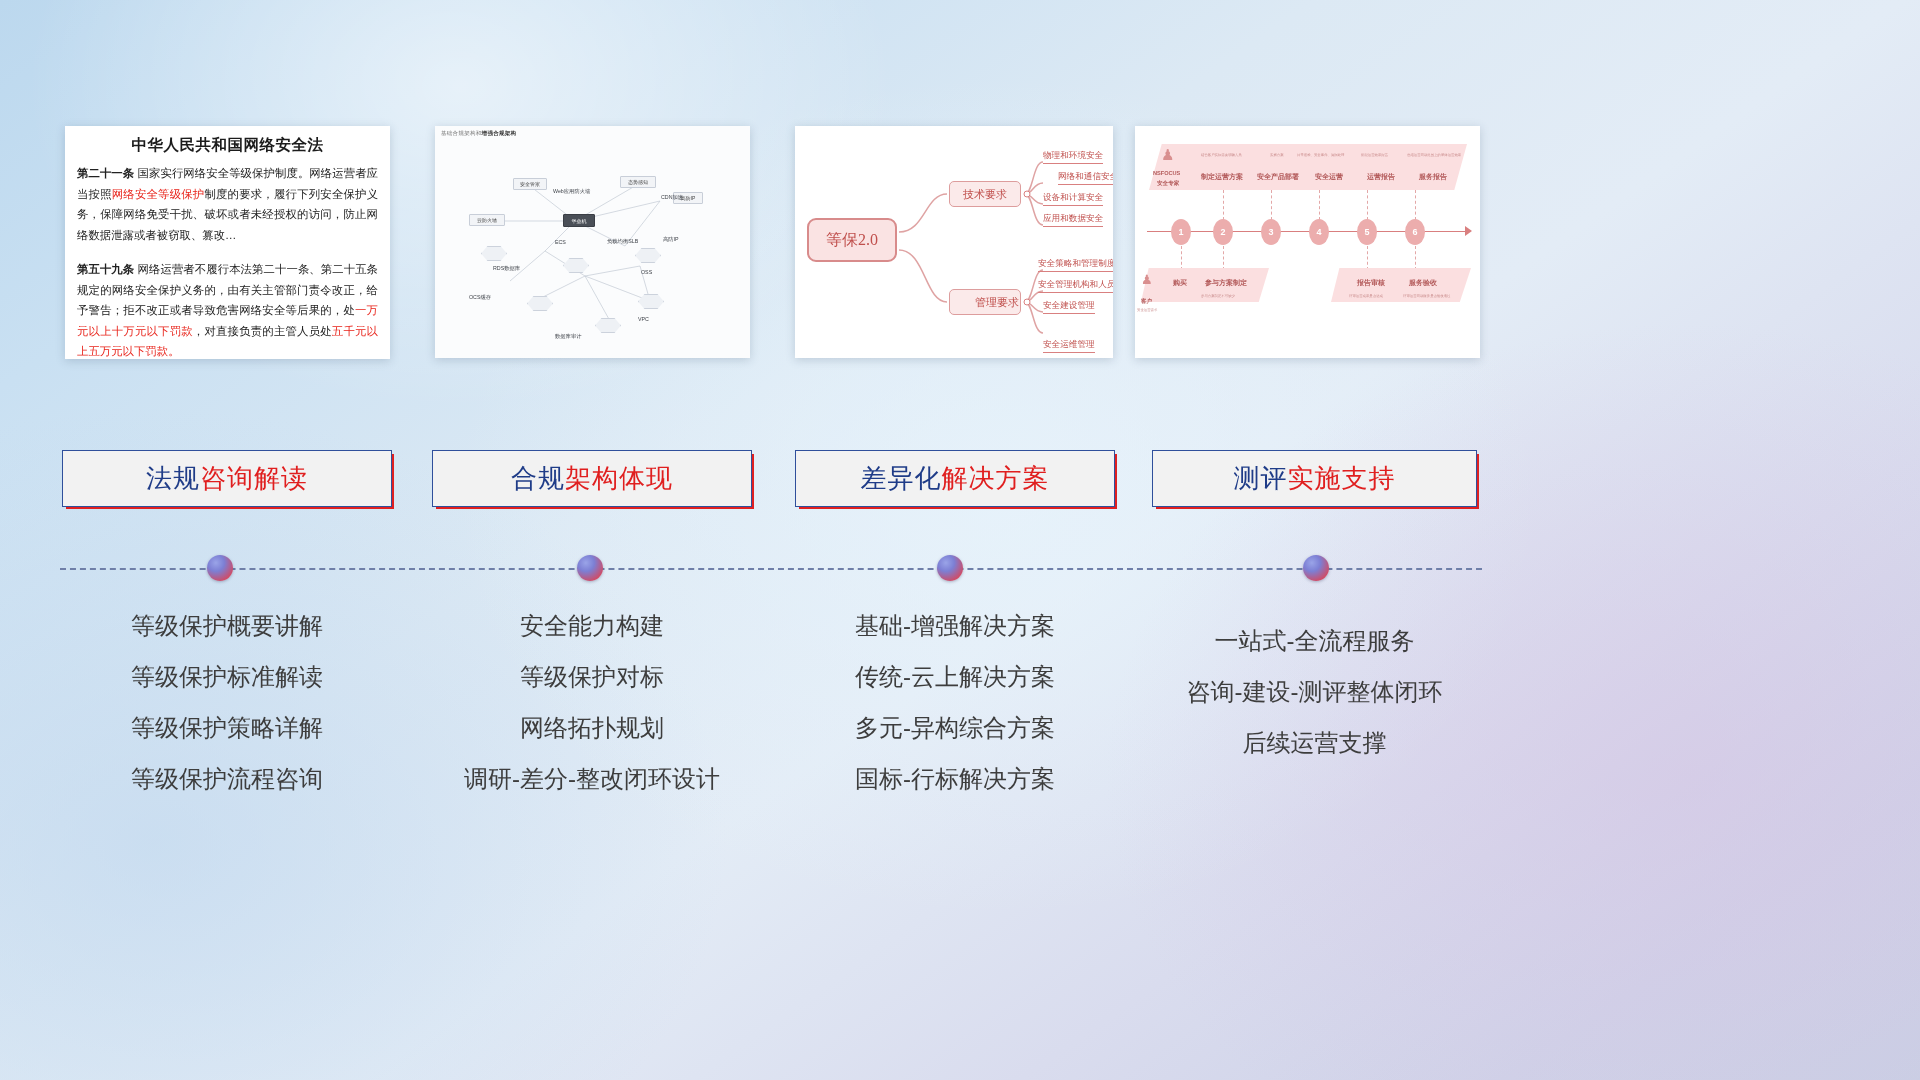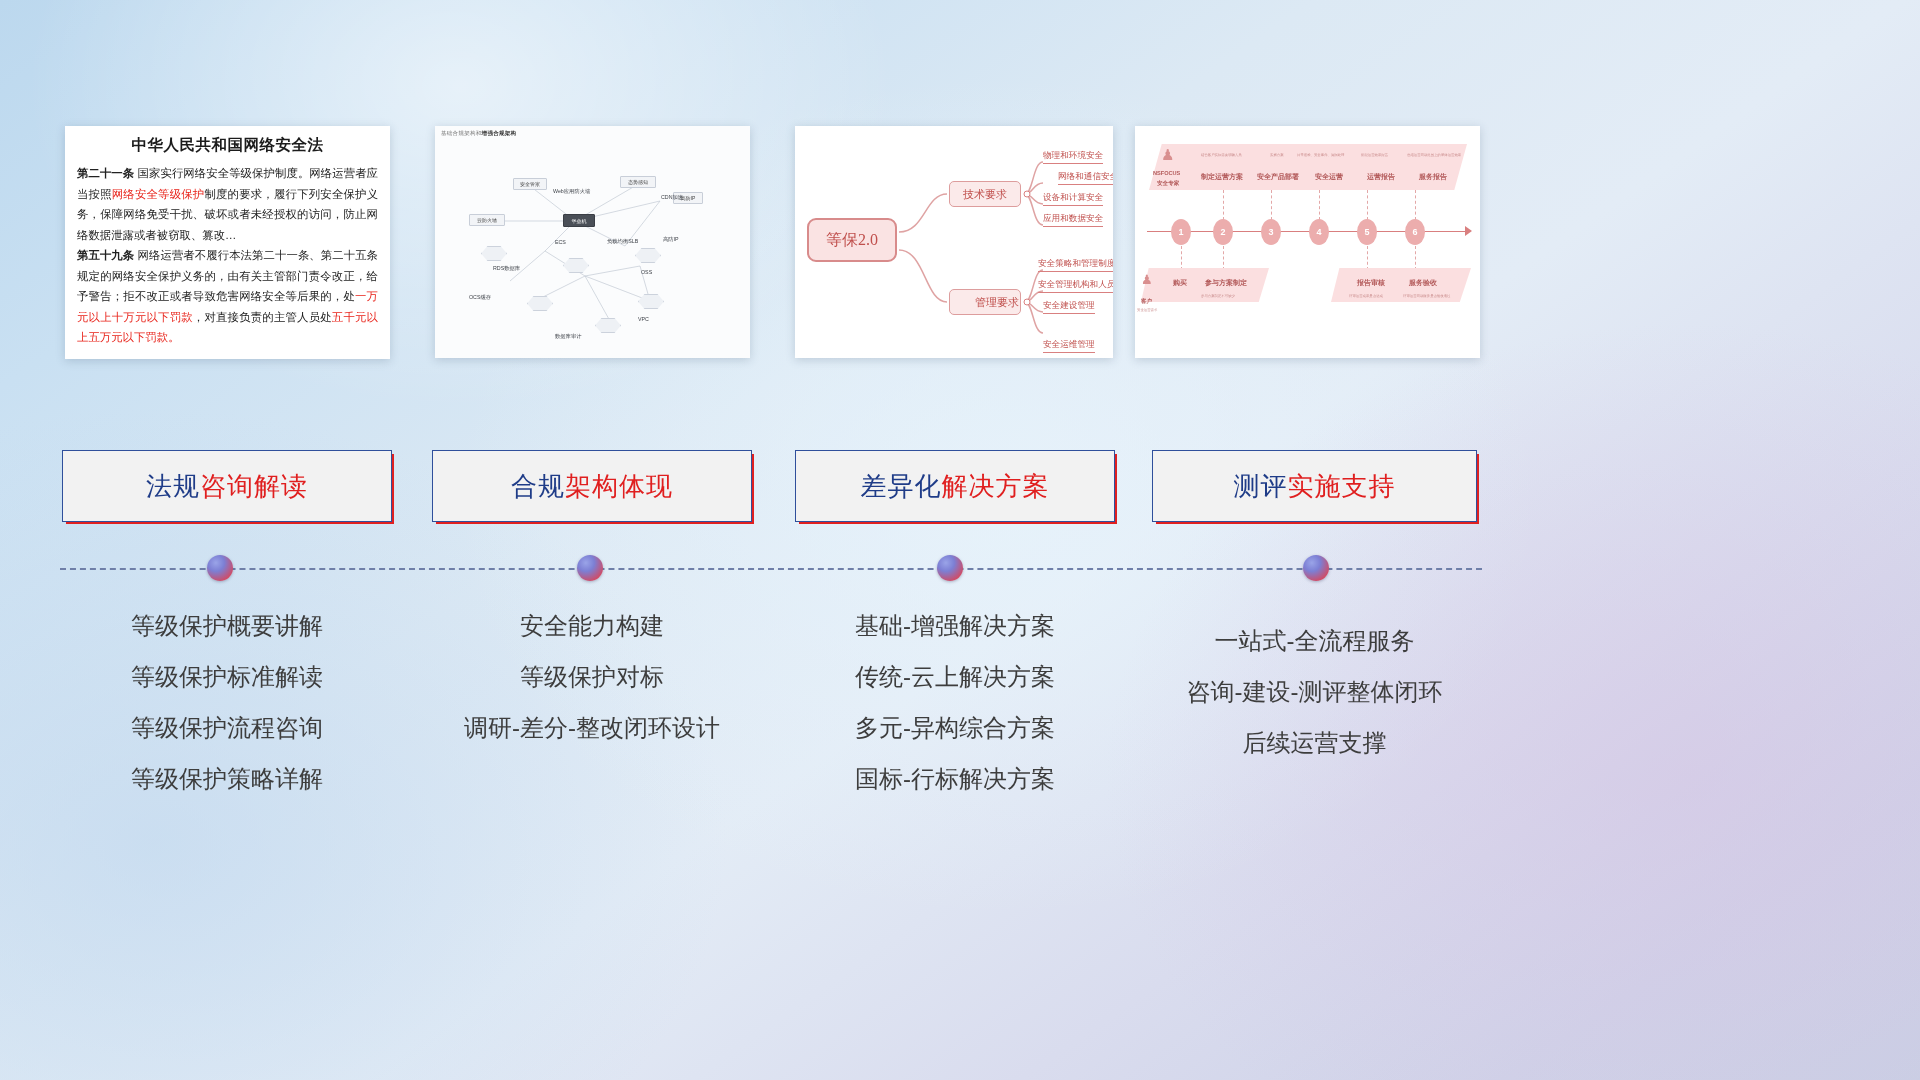--- a/index.html
+++ b/index.html
@@ -27,21 +27,21 @@
   .card.c3 { left: 795px;  width: 318px; height: 232px; }
   .card.c4 { left: 1135px; width: 345px; height: 232px; }
 
   
   .law { padding: 9px 12px 0 12px; }
   .law-title {
     text-align: center; font-weight: bold; font-size: 15.5px;
     color: #1c1c1c; letter-spacing: .5px; margin-bottom: 7px;
   }
   .law-p { font-size: 11.4px; line-height: 20.5px; color: #222; text-align: justify; }
-  .law-p + .law-p { margin-top: 0; }
+  .law-p + .law-p { margin-top: 14px; }
   .law-no { font-weight: bold; }
   .law-red { color: #e8231a; }
 
   
   .arch { position: relative; width: 100%; height: 100%; background: #fbfcfd; }
   .arch-hdr { position: absolute; top: 4px; left: 6px; font-size: 5.5px; color: #777; letter-spacing: .3px; }
   .arch-hdr b { color: #333; }
   .arch svg { position: absolute; inset: 0; }
   .nodebox {
     position: absolute; background: #f2f4f7; border: .7px solid #c8ced8;
@@ -100,21 +100,21 @@
   .tl-arrow {
     position: absolute; left: 330px; top: 100px; width: 0; height: 0;
     border-left: 7px solid #d97f7f; border-top: 5px solid transparent; border-bottom: 5px solid transparent;
   }
   .tl-dash { position: absolute; width: 0; border-left: 1px dashed #e3a7a7; }
   .tl-person { position: absolute; font-size: 15px; color: #d98f8f; }
 
   
   .pills { position: absolute; top: 450px; left: 0; width: 1920px; height: 72px; }
   .pill {
-    position: absolute; height: 72px; background: #f2f2f2;
+    position: absolute; height: 57px; background: #f2f2f2;
     border: 1.6px solid #2f4f9b;
     box-shadow: 3px 3px 0 -1px #e02020;
     display: flex; align-items: center; justify-content: center;
   }
   .pill.p1 { left: 62px;   width: 330px; }
   .pill.p2 { left: 432px;  width: 320px; }
   .pill.p3 { left: 795px;  width: 320px; }
   .pill.p4 { left: 1152px; width: 325px; }
   .pill-txt { font-size: 26px; letter-spacing: 1px; font-weight: 400; }
   .pill-blue { color: #1f3c88; }
@@ -315,26 +315,27 @@
 <div class="axis"></div>
 <div class="node n1"></div>
 <div class="node n2"></div>
 <div class="node n3"></div>
 <div class="node n4"></div>
 
 <div class="lists">
   <div class="col l1">
     <div class="item">等级保护概要讲解</div>
     <div class="item">等级保护标准解读</div>
+    <div class="item">等级保护策略详解</div>
     <div class="item">等级保护流程咨询</div>
-    <div class="item">等级保护策略详解</div>
   </div>
   <div class="col l2">
     <div class="item">安全能力构建</div>
     <div class="item">等级保护对标</div>
+    <div class="item">网络拓扑规划</div>
     <div class="item">调研-差分-整改闭环设计</div>
   </div>
   <div class="col l3">
     <div class="item">基础-增强解决方案</div>
     <div class="item">传统-云上解决方案</div>
     <div class="item">多元-异构综合方案</div>
     <div class="item">国标-行标解决方案</div>
   </div>
   <div class="col l4">
     <div class="item">一站式-全流程服务</div>

